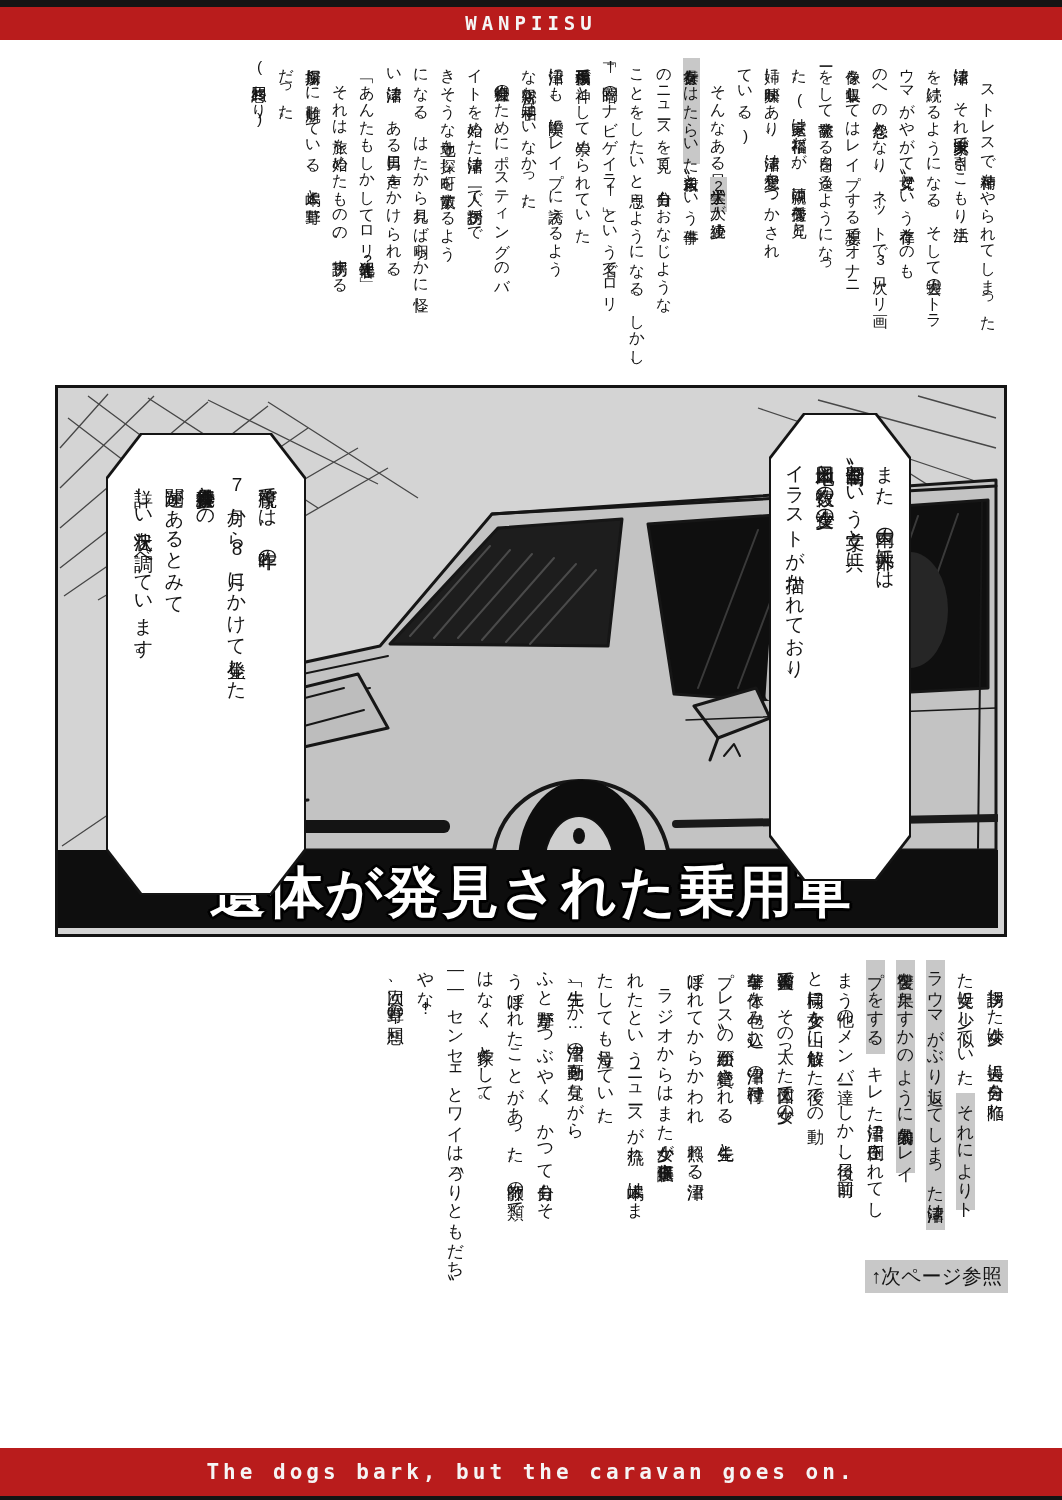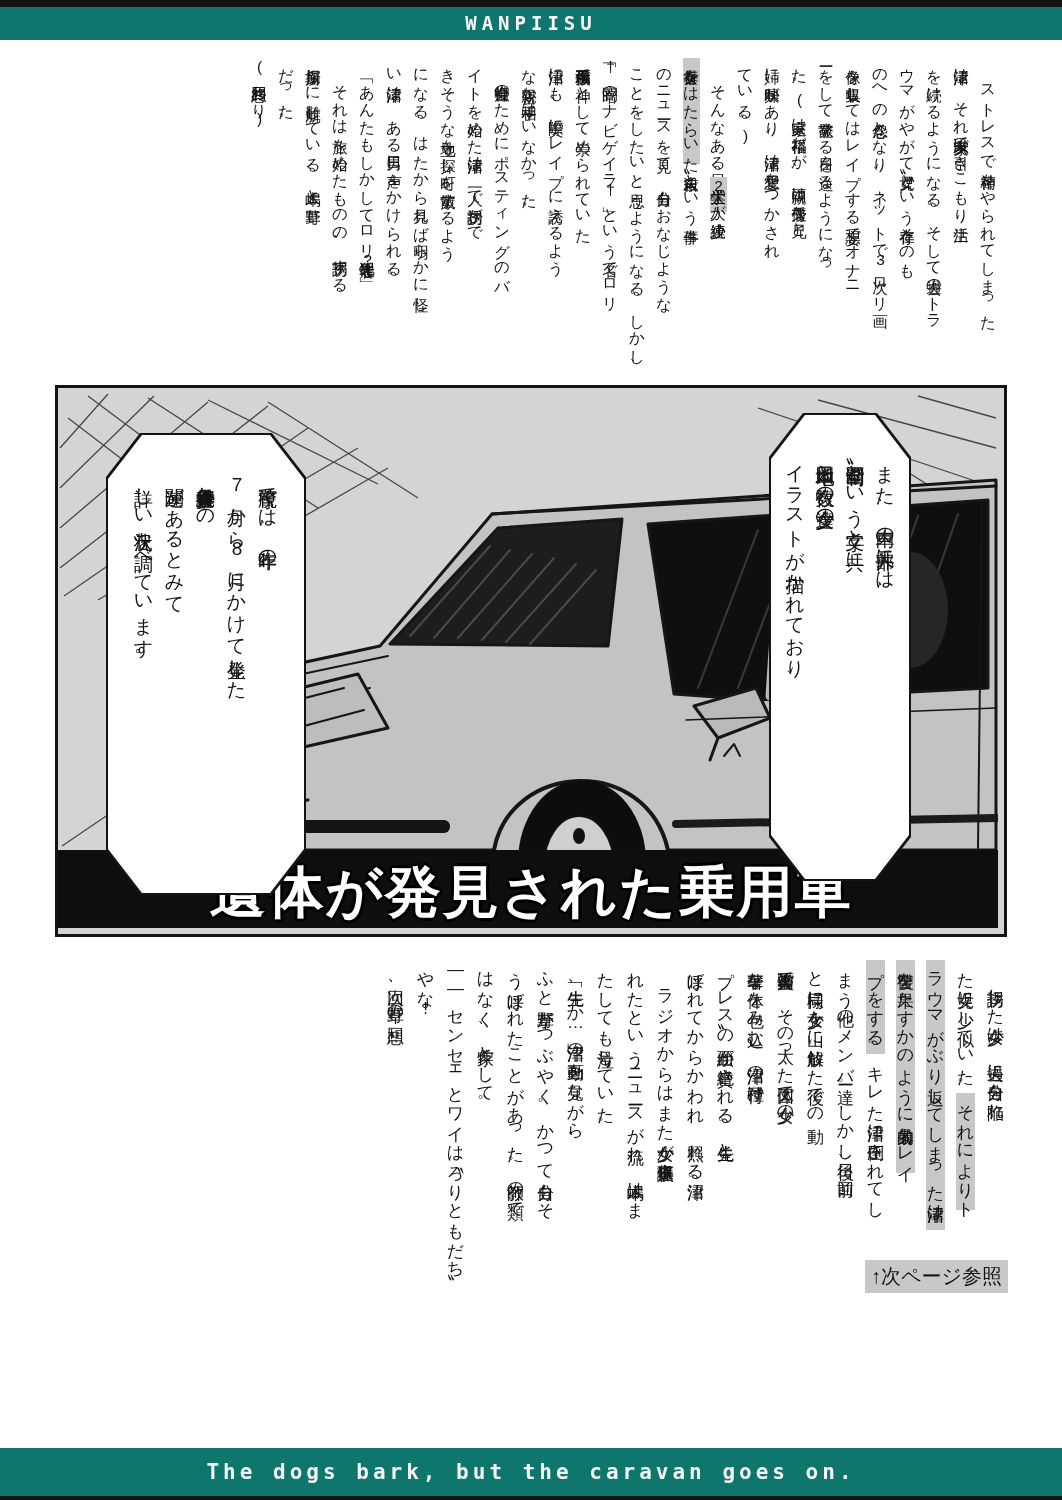--- a/index.html
+++ b/index.html
@@ -4,21 +4,21 @@
 <style>
   html,body{margin:0;padding:0;}
   body{
     width:1062px;height:1500px;position:relative;background:#ffffff;
     font-family:"Liberation Sans",sans-serif;color:#141414;overflow:hidden;
   }
   
   .edge{position:absolute;left:0;width:1062px;background:#141414;}
   .edge.top{top:0;height:7px;}
   .edge.bottom{top:1496px;height:4px;}
-  .bar{position:absolute;left:0;width:1062px;background:#0f766e;color:#f5f5f5;
+  .bar{position:absolute;left:0;width:1062px;background:#b91c1c;color:#f5f5f5;
        font-family:"DejaVu Sans Mono",monospace;font-weight:bold;text-align:center;}
   .bar.header{top:7px;height:33px;line-height:33px;font-size:19px;letter-spacing:5px;}
   .bar.footer{top:1448px;height:48px;line-height:48px;font-size:21px;letter-spacing:4px;}
   
   .vtext{
     position:absolute;
     writing-mode:vertical-rl;
     text-orientation:upright;
     letter-spacing:0;
   }

